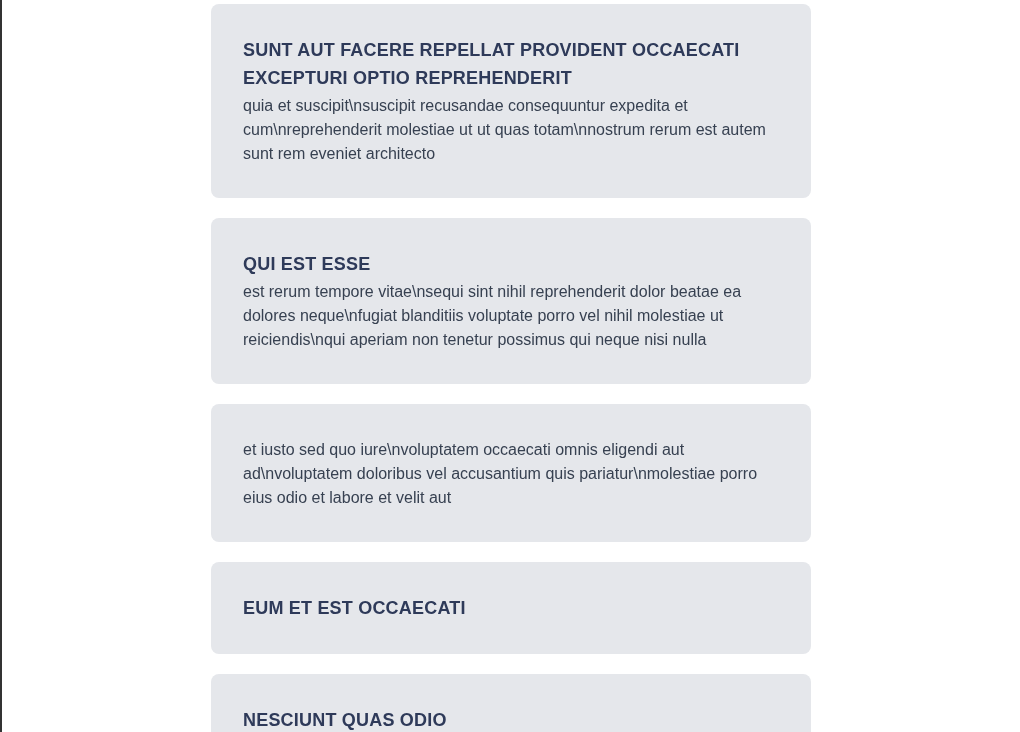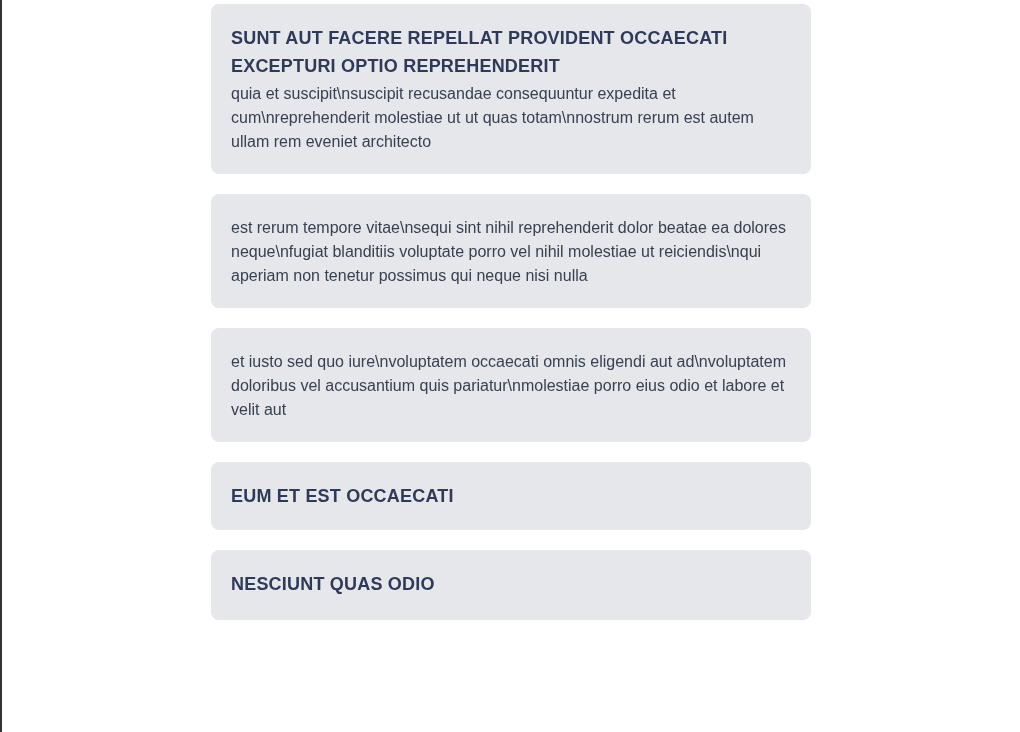--- a/index.html
+++ b/index.html
@@ -17,21 +17,21 @@
     -webkit-font-smoothing: antialiased;
   }
   .posts-list {
     width: 600px;
     margin: 0 auto;
     padding-top: 4px;
   }
   .post-card {
     background: #e5e7eb;
     border-radius: 8px;
-    padding: 20px;
+    padding: 32px;
     margin-bottom: 20px;
   }
   .post-title {
     margin: 0;
     font-size: 18px;
     line-height: 28px;
     font-weight: 700;
     color: #2e3a59;
     letter-spacing: 0.2px;
   }
@@ -45,24 +45,25 @@
 </style>
 </head>
 <body>
 
 <div class="left-edge"></div>
 
 <div class="posts-list">
 
   <div class="post-card">
     <h2 class="post-title">SUNT AUT FACERE REPELLAT PROVIDENT OCCAECATI EXCEPTURI OPTIO REPREHENDERIT</h2>
-    <p class="post-body">quia et suscipit\nsuscipit recusandae consequuntur expedita et cum\nreprehenderit molestiae ut ut quas totam\nnostrum rerum est autem ullam rem eveniet architecto</p>
+    <p class="post-body">quia et suscipit\nsuscipit recusandae consequuntur expedita et cum\nreprehenderit molestiae ut ut quas totam\nnostrum rerum est autem sunt rem eveniet architecto</p>
   </div>
 
   <div class="post-card">
+    <h2 class="post-title">QUI EST ESSE</h2>
     <p class="post-body">est rerum tempore vitae\nsequi sint nihil reprehenderit dolor beatae ea dolores neque\nfugiat blanditiis voluptate porro vel nihil molestiae ut reiciendis\nqui aperiam non tenetur possimus qui neque nisi nulla</p>
   </div>
 
   <div class="post-card">
     <p class="post-body">et iusto sed quo iure\nvoluptatem occaecati omnis eligendi aut ad\nvoluptatem doloribus vel accusantium quis pariatur\nmolestiae porro eius odio et labore et velit aut</p>
   </div>
 
   <div class="post-card">
     <h2 class="post-title">EUM ET EST OCCAECATI</h2>
   </div>

